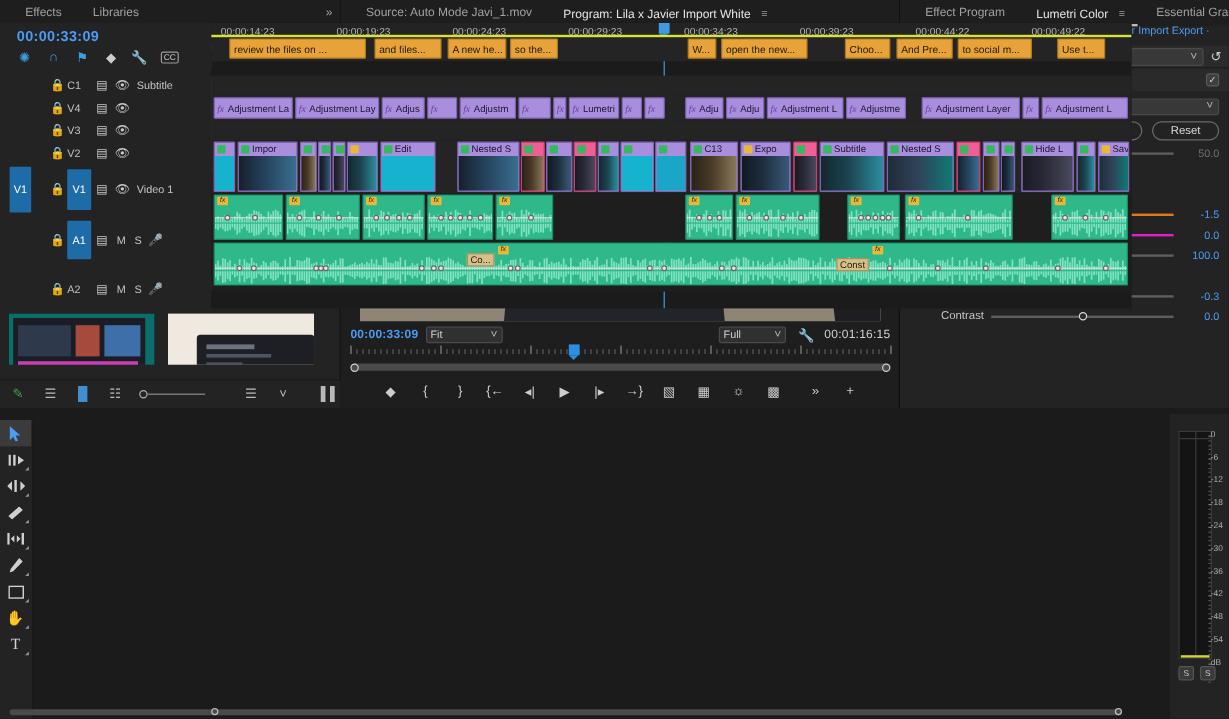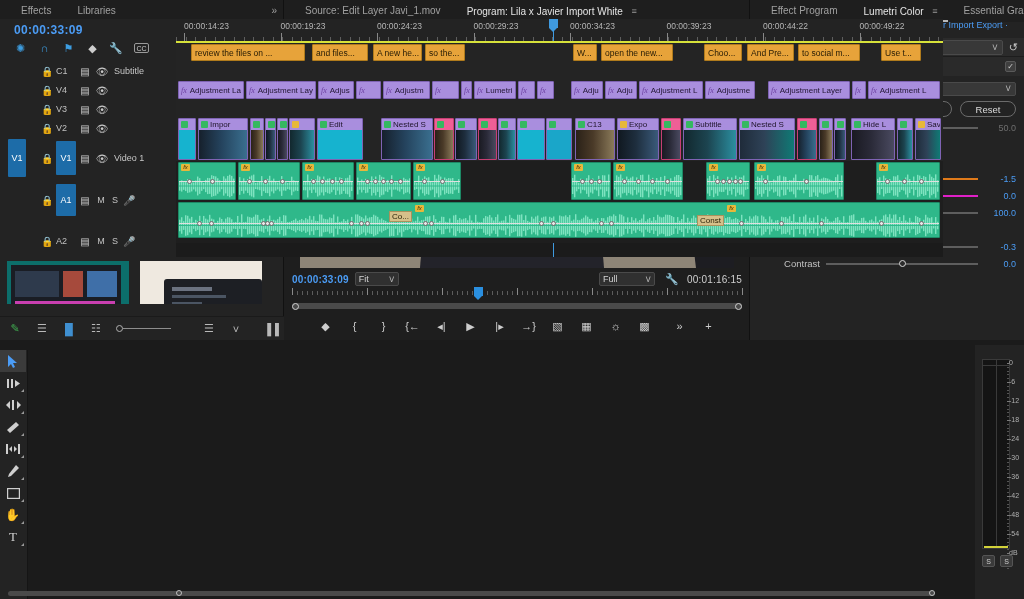--- a/index.html
+++ b/index.html
@@ -349,21 +349,21 @@
       <span class="picon">˅</span>
       <span class="picon" style="margin-left:12px">▌▌</span>
       <span class="picon">⚲</span>
       <span class="picon">▮</span>
       <span class="picon">▩</span>
     </div>
   </div>
 
   <div class="panel" id="monitors">
     <div class="tabbar">
-      <div class="tab">Source: Edit Layer Javi_1.mov</div>
+      <div class="tab">Source: Auto Mode Javi_1.mov</div>
       <div class="tab active">
         <span>Program: Lila x Javier Import White</span>
         <span class="burger">≡</span>
       </div>
     </div>
 
     <div id="progvideo">
       <svg width="434" height="246" viewBox="0 0 434 246">
         <defs>
           <linearGradient id="bgw" x1="0" y1="0" x2="0" y2="1">
@@ -431,21 +431,21 @@
         <rect x="236" y="164" width="104" height="4" fill="#2e2e36"></rect>
         <rect x="330" y="140" width="5" height="66" fill="#22222a"></rect>
 
         <path d="M396 246 q-10 -74 22 -86 l16 0 v86 z" fill="#1d1d22"></path>
         <ellipse cx="424" cy="142" rx="18" ry="14" fill="#c79c78"></ellipse>
       </svg>
     </div>
 
     <div class="mbar" id="mtimes">
       <span class="tc">00:00:33:09</span>
-      <span class="selbox" style="width:44px;margin-left:6px;margin-right:auto;">
+      <span class="selbox" style="width:64px;margin-left:6px;margin-right:auto;">
         <span>Fit</span>
           <span class="chev">˅</span>
       </span>
       <span class="selbox" style="width:56px;margin-right:10px;">
         <span>Full</span>
           <span class="chev">˅</span>
       </span>
       <span class="mico" style="margin-right:8px;">🔧</span>
       <span class="tc dim">00:01:16:15</span>
     </div>
@@ -924,21 +924,21 @@
           <div class="tk" style="left: 723.75px;"></div>
           <div class="tk" style="left: 733.4px;"></div>
           <div class="tk" style="left: 743.05px;"></div>
           <div class="tk" style="left: 752.7px;"></div>
           <div class="tk" style="left: 762.35px;"></div>
         </div>
       <div class="tlplay" id="tlplayhead" style="left:377px; height:238px;">
           <span class="ph"></span>
         </div>
 
-      <div class="track" id="trk-c1" style="top:22px;height:22px;">
+      <div class="track" id="trk-c1" style="top:10px;height:22px;">
         <div class="subline"></div>
       <div class="clip clip-sub" style="left: 15px; width: 114px; top: 3px; height: 17px;">review the files on ...</div>
           <div class="clip clip-sub" style="left: 136px; width: 56px; top: 3px; height: 17px;">and files...</div>
           <div class="clip clip-sub" style="left: 197px; width: 49px; top: 3px; height: 17px;">A new he...</div>
           <div class="clip clip-sub" style="left: 249px; width: 40px; top: 3px; height: 17px;">so the...</div>
           <div class="clip clip-sub" style="left: 397px; width: 24px; top: 3px; height: 17px;">W...</div>
           <div class="clip clip-sub" style="left: 425px; width: 72px; top: 3px; height: 17px;">open the new...</div>
           <div class="clip clip-sub" style="left: 528px; width: 38px; top: 3px; height: 17px;">Choo...</div>
           <div class="clip clip-sub" style="left: 571px; width: 47px; top: 3px; height: 17px;">And Pre...</div>
           <div class="clip clip-sub" style="left: 622px; width: 62px; top: 3px; height: 17px;">to social m...</div>

